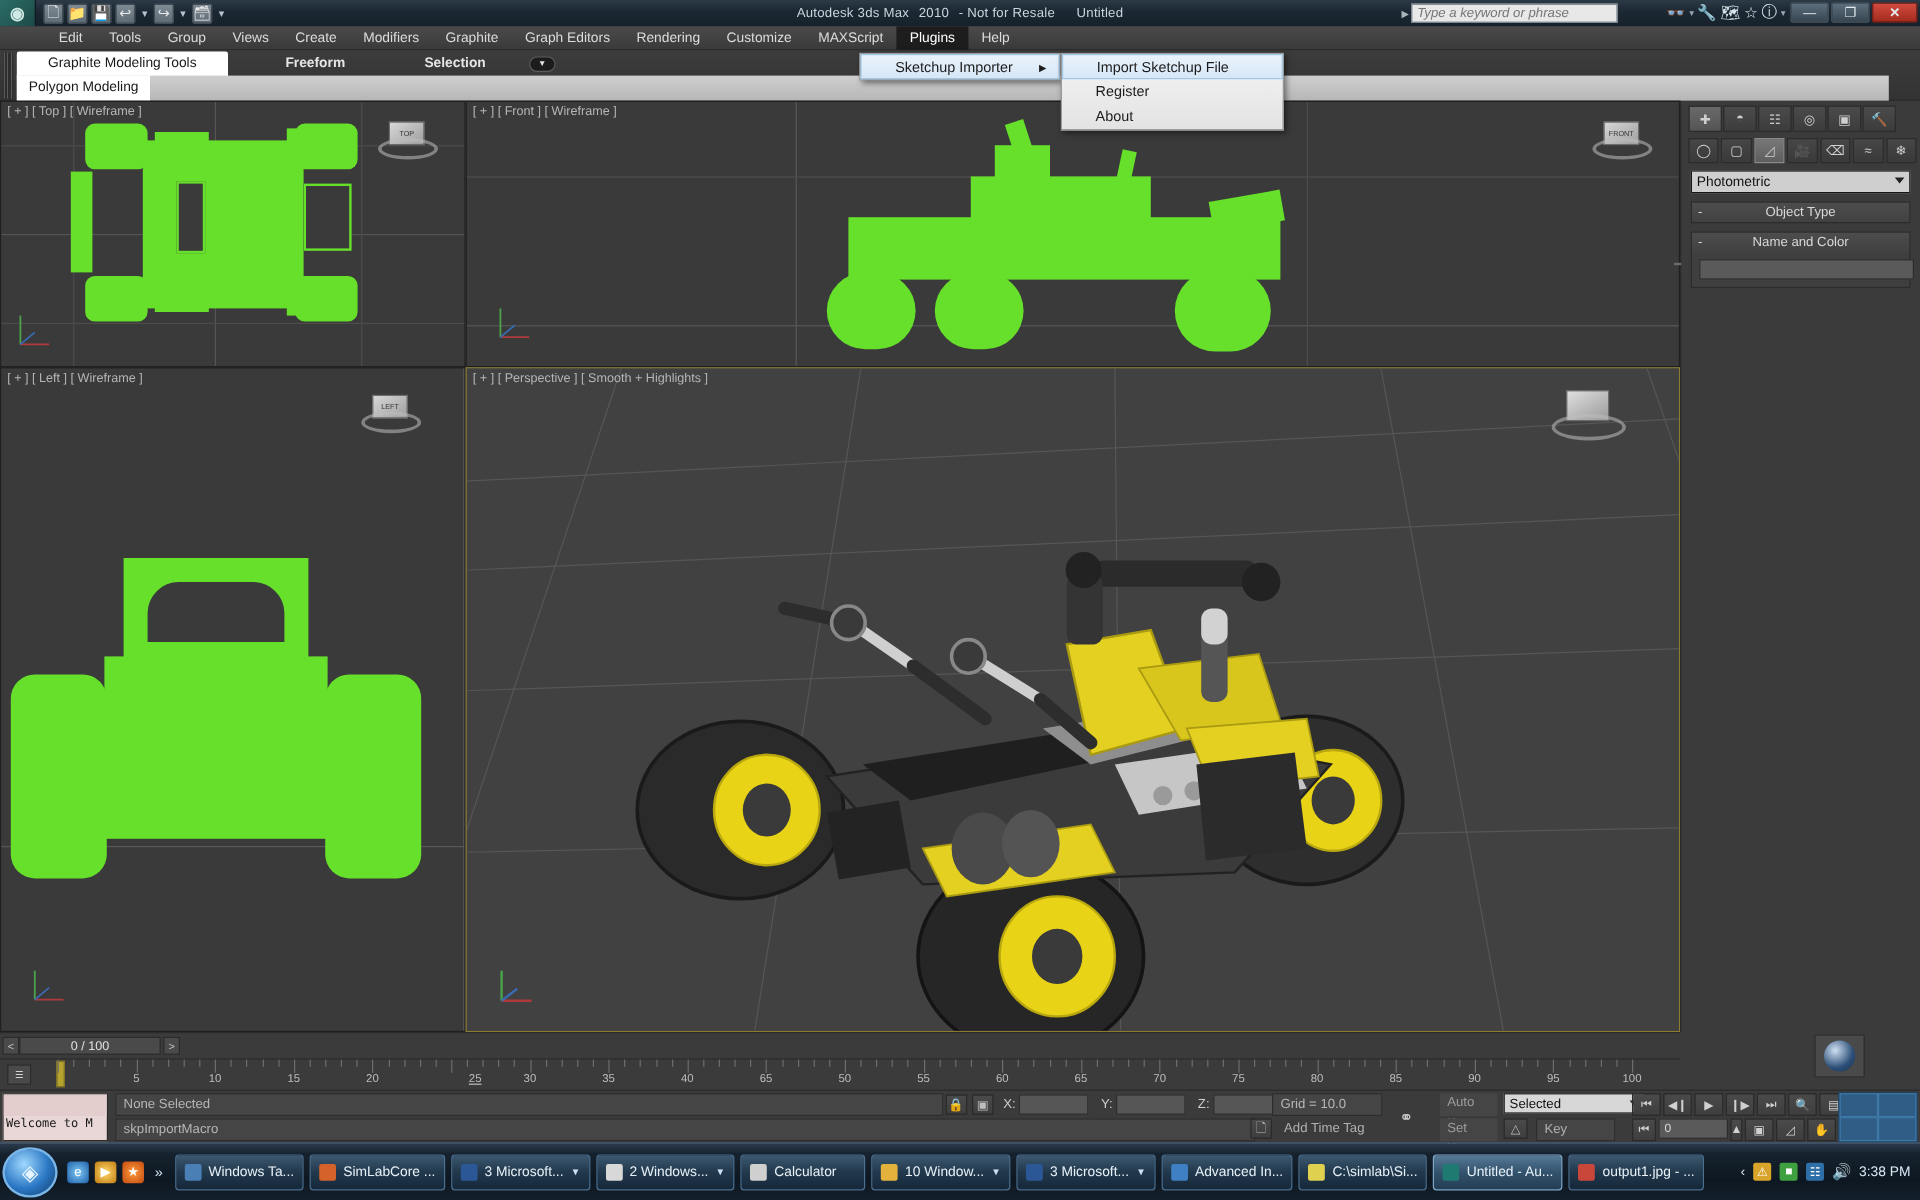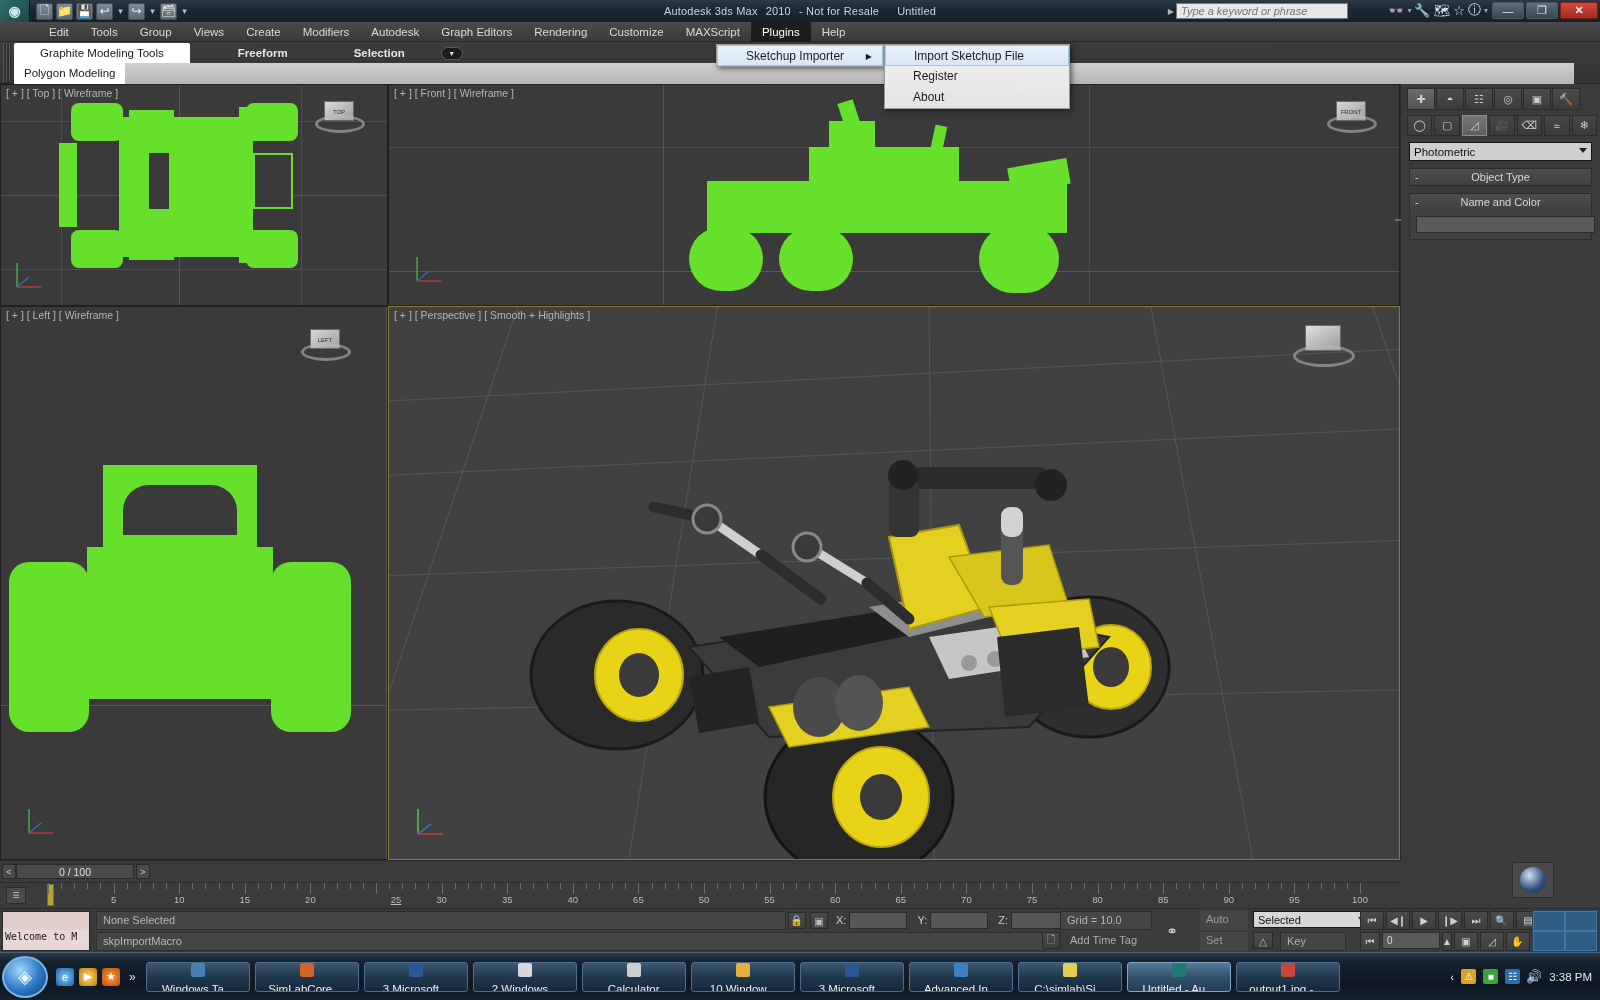--- a/index.html
+++ b/index.html
@@ -183,21 +183,21 @@
     background:radial-gradient(circle at 38% 32%,#9fd8ff,#2b77c4 55%,#123c68 100%);
     border:2px solid #7ab6e8; display:flex; align-items:center; justify-content:center;
     color:#e9f6ff; font-size:18px; }
   .qlaunch { display:flex; align-items:center; gap:5px; margin:0 6px 0 8px; }
   .qli { width:18px; height:18px; border-radius:3px; display:flex; align-items:center;
     justify-content:center; font-size:11px; color:#fff; }
   .qchev { color:#cfe2f2; font-size:12px; margin:0 4px; }
   .tbitem { height:30px; min-width:104px; margin-right:5px; padding:0 7px;
     background:linear-gradient(to bottom,#3c5870 0%,#22394d 48%,#16283a 100%);
     border:1px solid #4b6f8f; border-radius:3px; display:flex; align-items:center;
-    gap:6px; color:#e8f1f8; font-size:11.5px; white-space:nowrap; overflow:hidden;flex-direction:column; }
+    gap:6px; color:#e8f1f8; font-size:11.5px; white-space:nowrap; overflow:hidden; }
   .tbitem.act { background:linear-gradient(to bottom,#567a97 0%,#34536e 48%,#243d54 100%);
     border-color:#7fa9cb; }
   .tbico { width:14px; height:14px; border-radius:2px; flex:0 0 14px;
     display:flex; align-items:center; justify-content:center; font-size:9px; color:#fff; }
   .tbchev { margin-left:auto; font-size:8px; color:#cfe2f2; }
   .tray { margin-left:auto; display:flex; align-items:center; gap:7px; padding-right:8px;
     color:#dbe9f5; font-size:11.5px; }
   .trayico { width:15px; height:15px; border-radius:2px; display:flex; align-items:center;
     justify-content:center; font-size:10px; color:#fff; }
 </style>
@@ -242,21 +242,21 @@
     </div>
   </div>
 
   <div class="menubar" id="menubar">
       <div class="mi">Edit</div>
       <div class="mi">Tools</div>
       <div class="mi">Group</div>
       <div class="mi">Views</div>
       <div class="mi">Create</div>
       <div class="mi">Modifiers</div>
-      <div class="mi">Autodesk</div>
+      <div class="mi">Graphite</div>
       <div class="mi">Graph Editors</div>
       <div class="mi">Rendering</div>
       <div class="mi">Customize</div>
       <div class="mi">MAXScript</div>
       <div class="mi open">Plugins</div>
       <div class="mi">Help</div>
     </div>
 
   <div class="ribbon">
     <div class="grip"></div>

